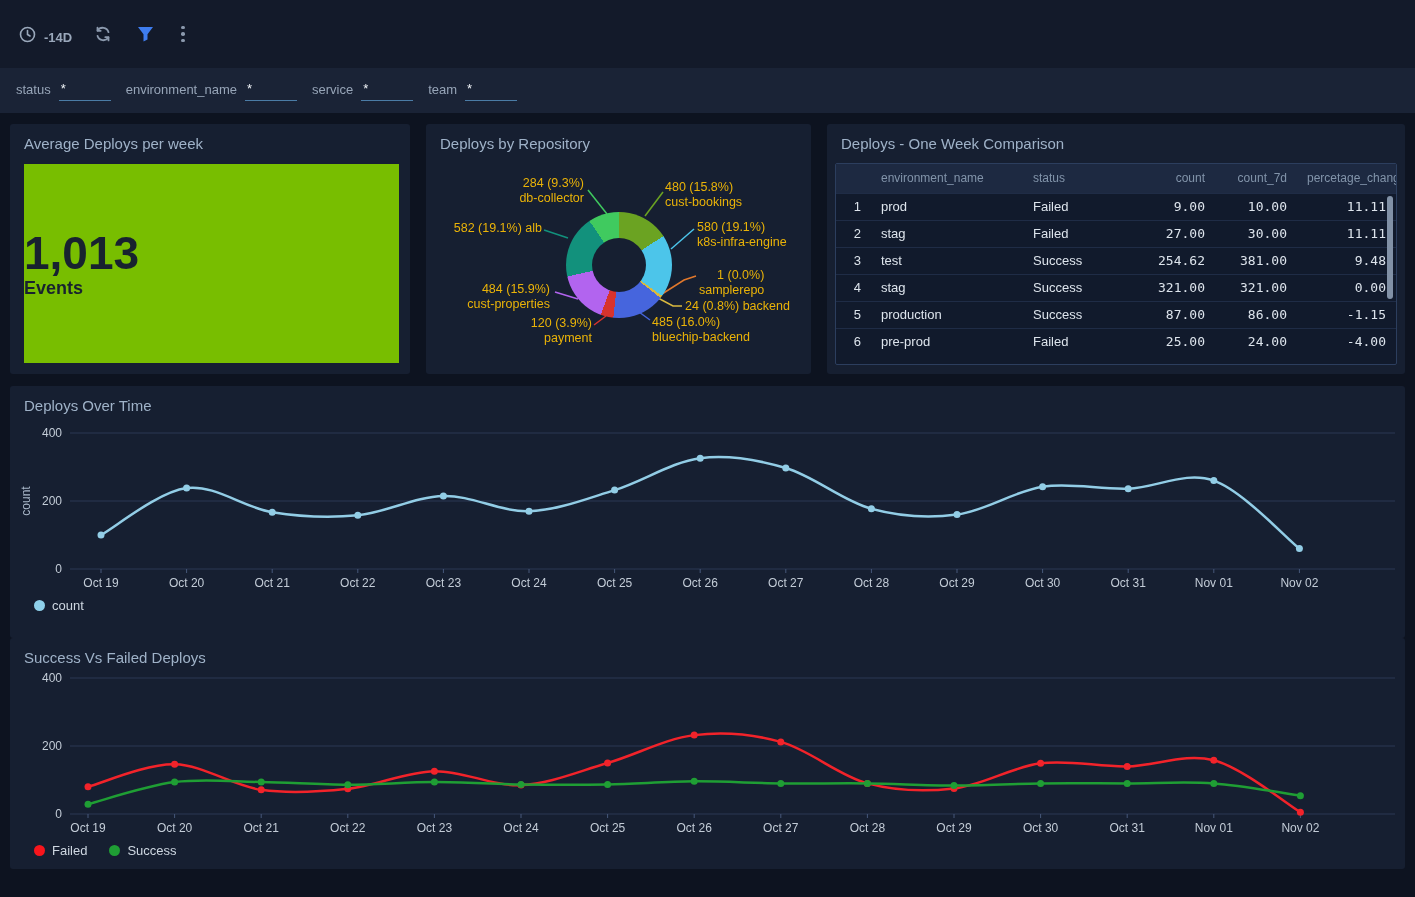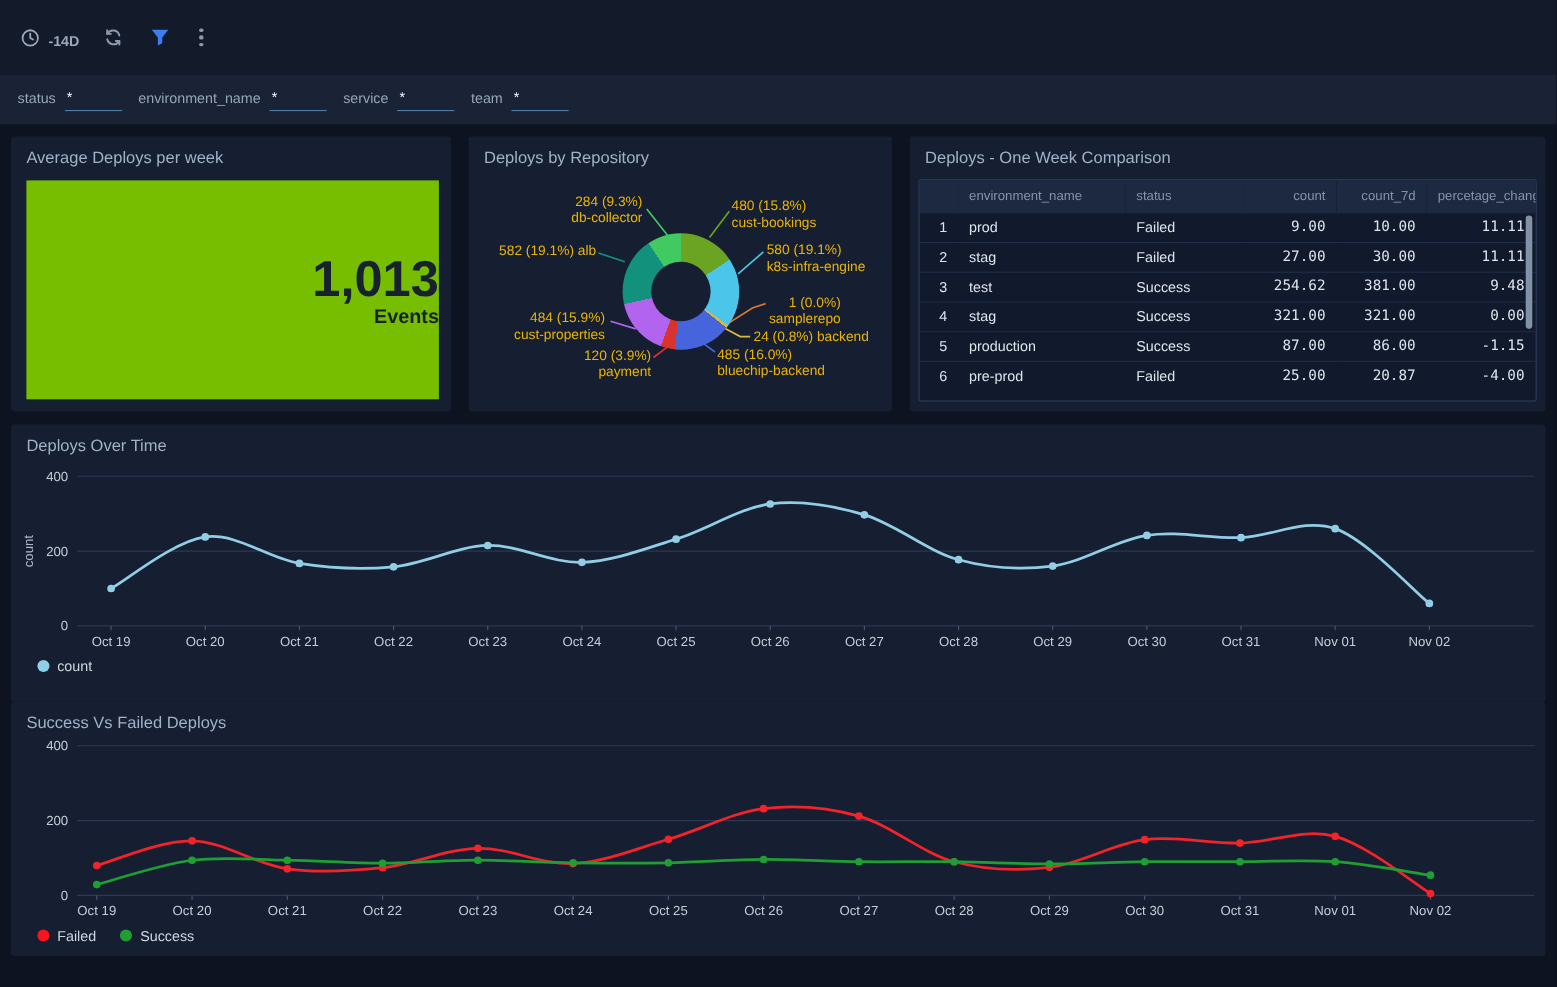--- a/index.html
+++ b/index.html
@@ -22,21 +22,21 @@
   .filter-item input { width:52px; background:transparent; border:none; border-bottom:1px solid #4b7ca6; color:#f0f4f8; font-size:13px; font-family:"Liberation Sans",sans-serif; padding:0 2px 4px 2px; outline:none; }
 
   
   .content { padding:11px 10px 16px 10px; }
   .row1 { display:grid; grid-template-columns:400px 385px 1fr; gap:25px 16px; margin-bottom:12px; }
   .panel { background:#161f31; border-radius:3px; position:relative; }
   .row1 .panel { height:250px; }
   .panel-title { position:absolute; top:11px; left:14px; font-size:15px; font-weight:500; color:#9fb2c8; }
 
   
-  .green-tile { position:absolute; left:14px; right:11px; top:40px; bottom:11px; display:flex; flex-direction:column; align-items:flex-end; justify-content:center; }
+  .green-tile { position:absolute; left:14px; right:11px; top:40px; bottom:11px; display:flex; flex-direction:column; align-items:flex-start; justify-content:center; }
   .tile-value { font-size:46px; font-weight:700; line-height:1.1; }
   .tile-unit  { font-size:18px; font-weight:600; }
 
   
   .donut-wrap { position:absolute; inset:0; }
   .donut { position:absolute; left:140px; top:88px; width:106px; height:106px; border-radius:50%; }
   .donut-hole { position:absolute; left:166px; top:114px; width:54px; height:54px; border-radius:50%; background:#161f31; }
   .leaders { position:absolute; inset:0; width:100%; height:100%; }
   .leaders line, .leaders polyline { stroke-width:1.5; fill:none; }
   .pie-label { position:absolute; font-size:12.5px; line-height:15px; color:#eab308; white-space:nowrap; }
@@ -252,21 +252,21 @@
                 <td class="c-left">Success</td>
                 <td class="c-right">87.00</td>
                 <td class="c-right">86.00</td>
                 <td class="c-right">-1.15</td>
               </tr>
               <tr>
                 <td class="c-num">6</td>
                 <td class="c-left">pre-prod</td>
                 <td class="c-left">Failed</td>
                 <td class="c-right">25.00</td>
-                <td class="c-right">20.87</td>
+                <td class="c-right">24.00</td>
                 <td class="c-right">-4.00</td>
               </tr>
             </tbody>
         </table>
         <div class="vscroll"></div>
       </div>
     </div>
   </div>
 
   <div class="panel chart-panel" id="panel-over-time">

